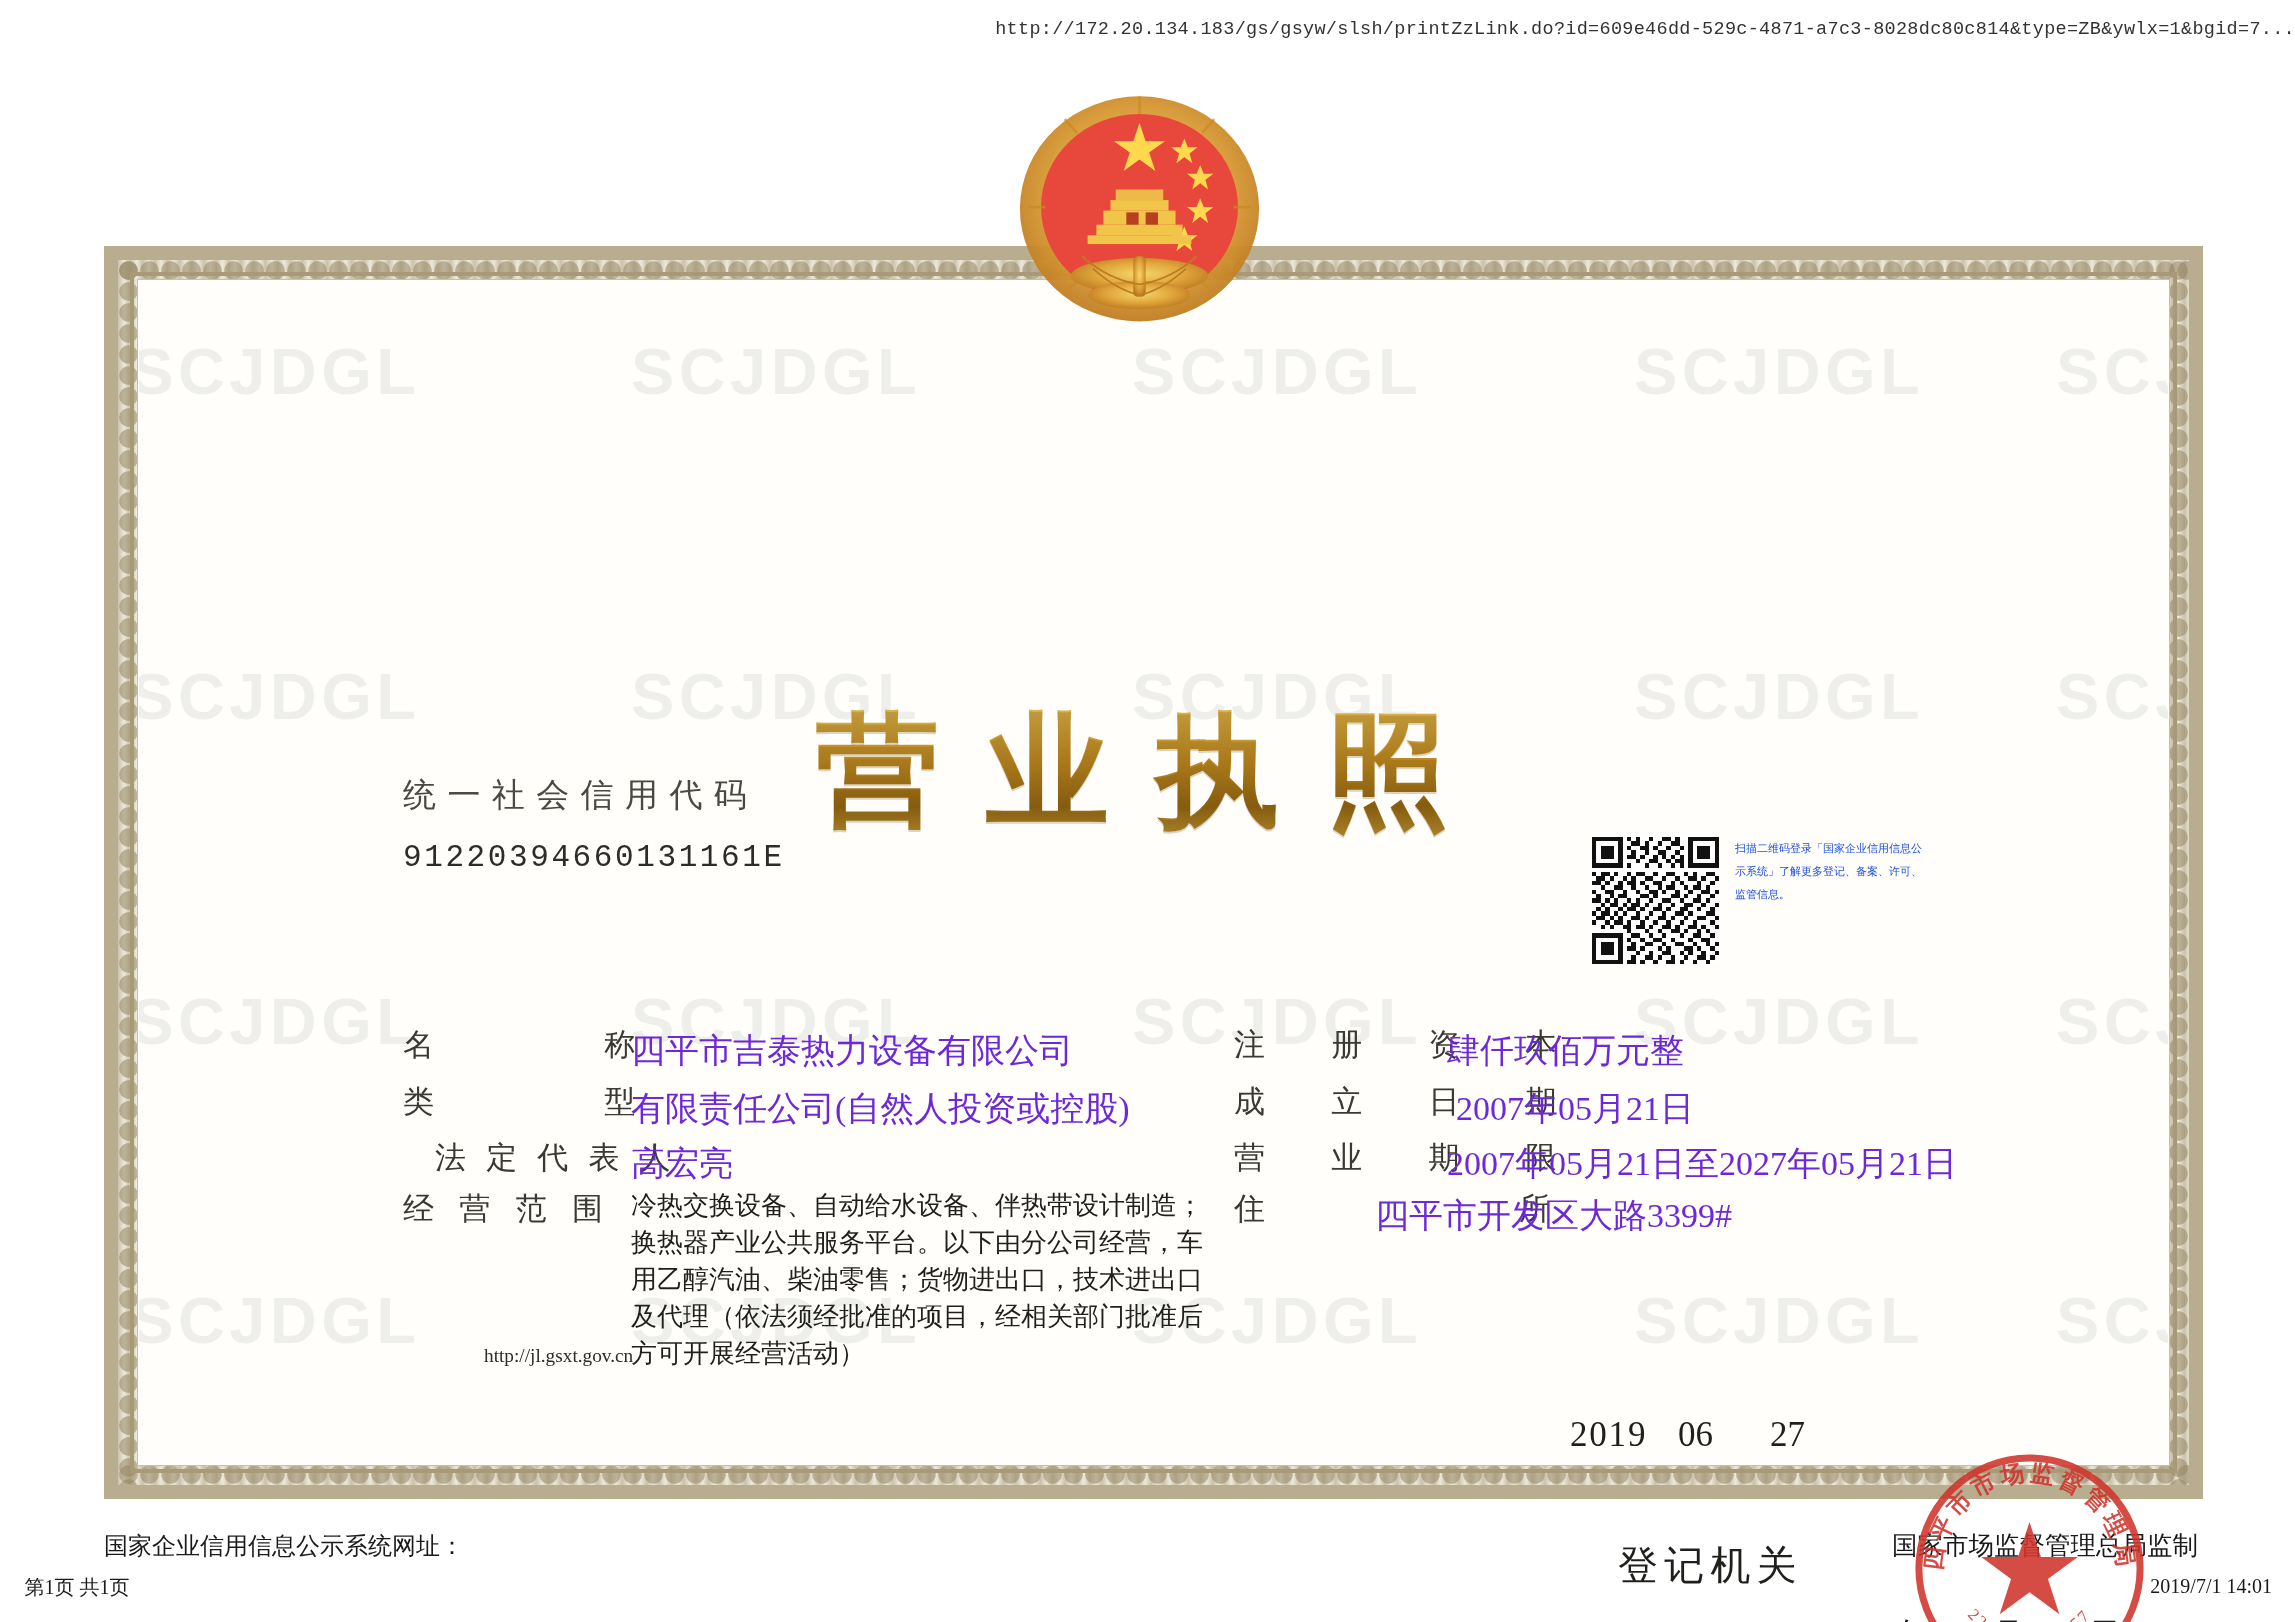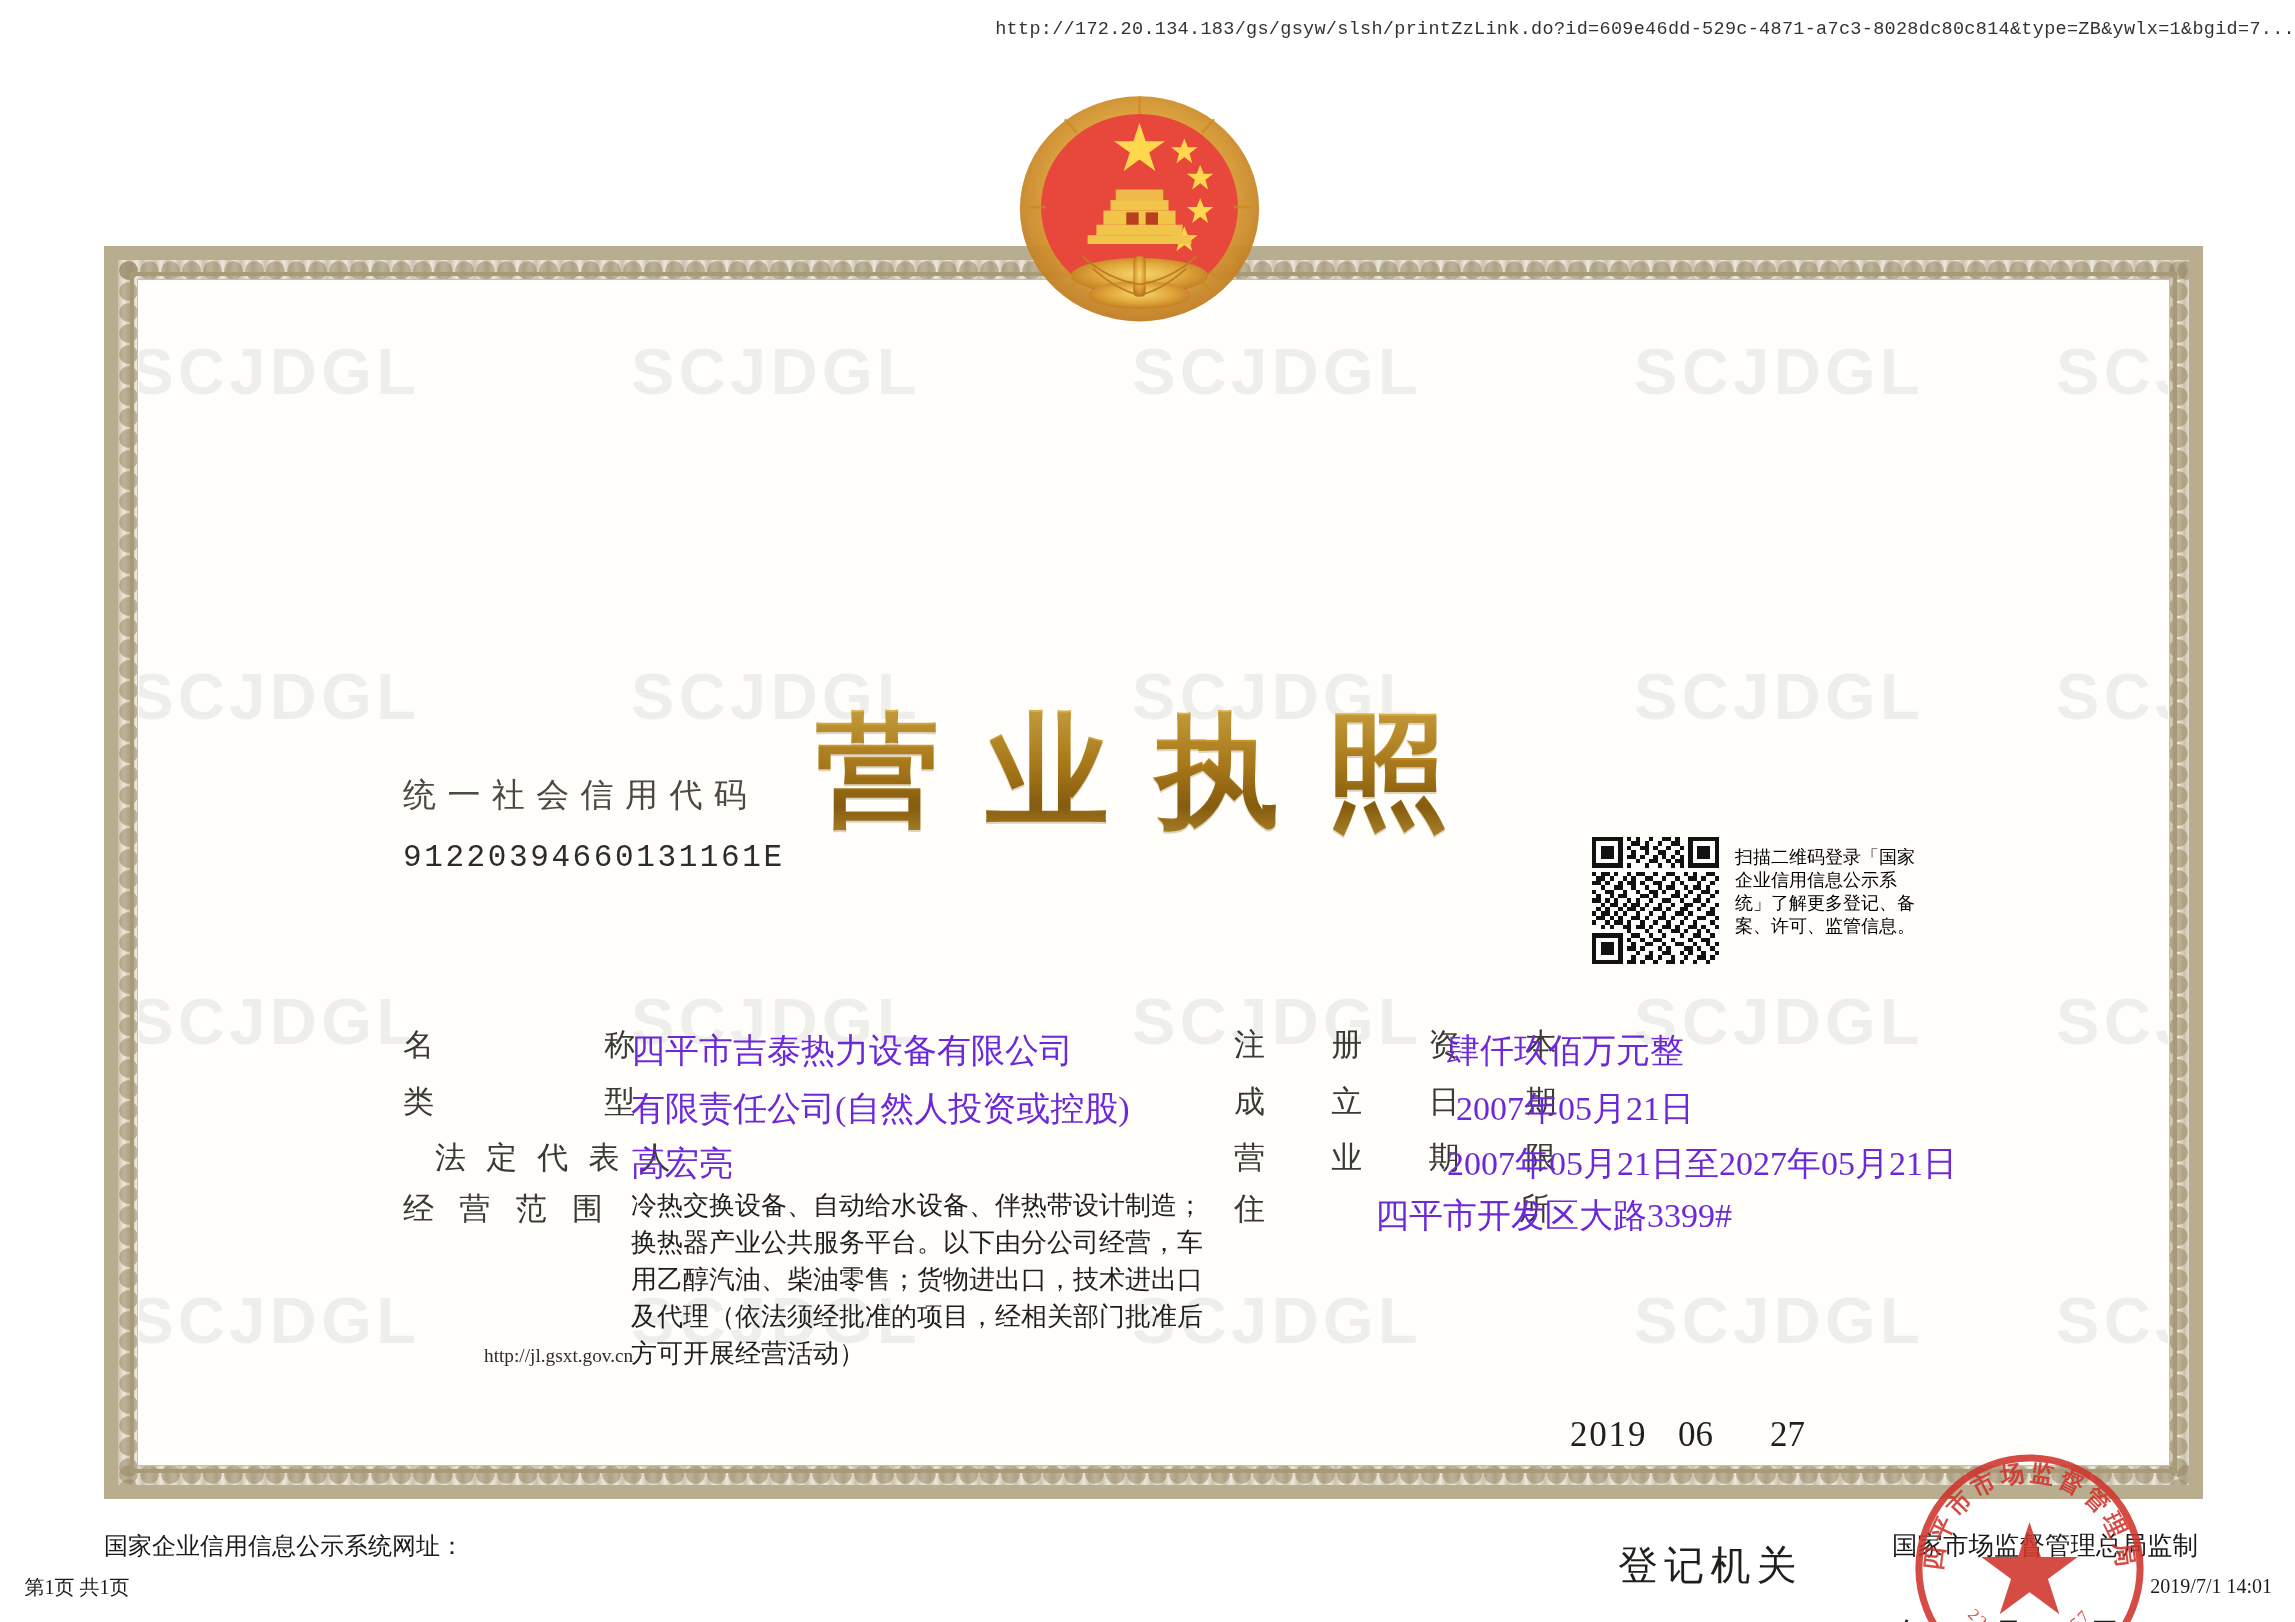--- a/index.html
+++ b/index.html
@@ -198,24 +198,23 @@
     top: 591px;
     width: 127px;
     height: 127px;
     z-index: 5;
   }
   .qr-note {
     position: absolute;
     left: 1631px;
     top: 591px;
     width: 189px;
-    font-size: 18px;
+    font-size: 11px;
     line-height: 23px;
-    color: #000000;
-    margin-top: 9px;
+    color: #1d4ed8;
   }
 
   
   .field-label {
     position: absolute;
     font-size: 31px;
     color: #3a3a34;
     white-space: nowrap;
   }
   .field-value {

